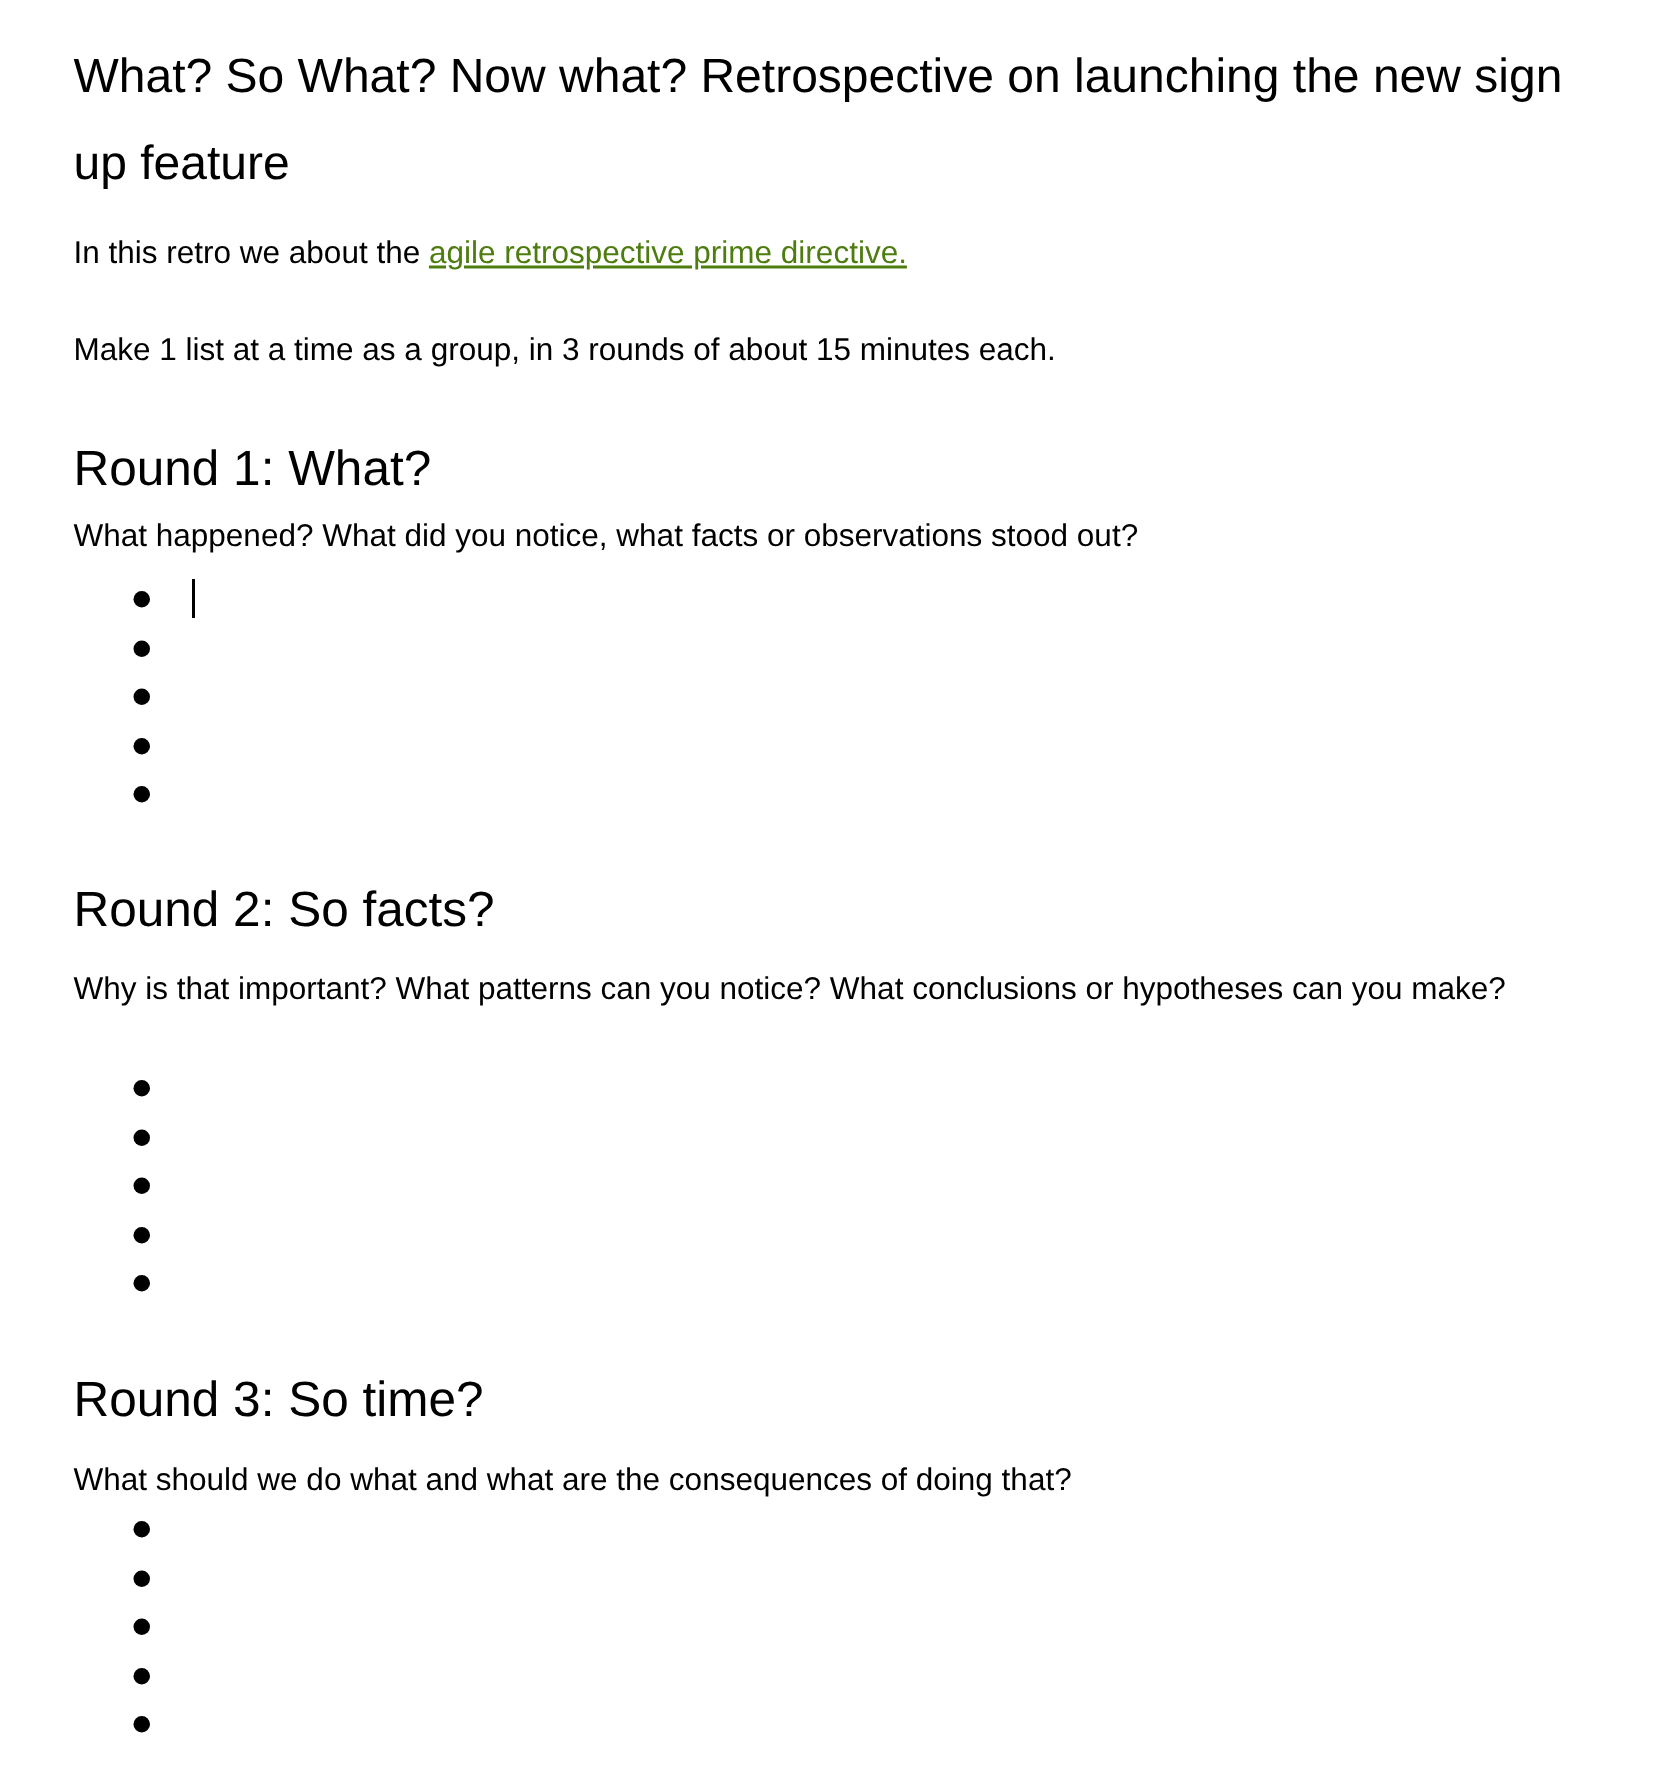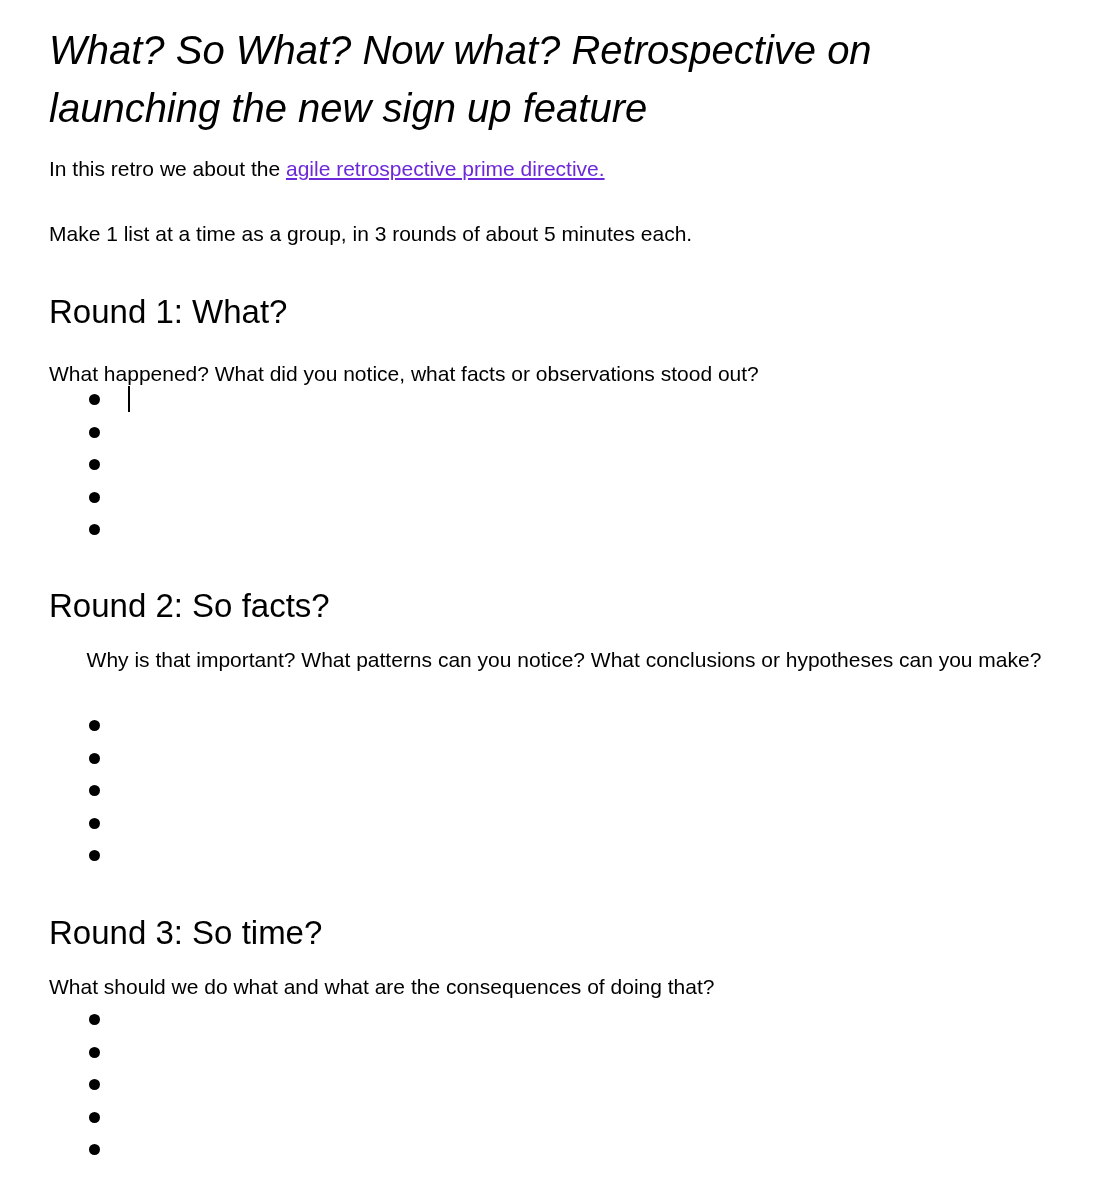--- a/index.html
+++ b/index.html
@@ -1,43 +1,43 @@
 <!DOCTYPE html>
 <html><head>
 <meta charset="utf-8">
 <style>
   html, body { margin: 0; padding: 0; background: #ffffff; }
   body { width: 1111px; height: 1187px; overflow: hidden; position: relative;
          font-family: "Liberation Sans", sans-serif; color: #000000; }
   .page { position: absolute; left: 49px; top: 0; width: 1030px; }
   .title { position: absolute; left: 0; top: 21px; margin: 0; font-weight: normal;
-           font-size: 40px; line-height: 58px; width: 1000px; font-style: italic; }
+           font-size: 32px; line-height: 58px; width: 1000px; }
   .p { position: absolute; left: 0; margin: 0; font-size: 21px; line-height: 32px; white-space: nowrap; }
-  .p.wrap { white-space: normal; width: 1030px; text-align: center; }
-  .link { color: #6d28d9; text-decoration: underline; cursor: pointer; }
+  .p.wrap { white-space: normal; width: 1030px; }
+  .link { color: #4d7c0f; text-decoration: underline; cursor: pointer; }
   .h2 { position: absolute; left: 0; margin: 0; font-weight: normal; font-size: 33px; line-height: 40px; }
   .bullets { position: absolute; left: 0; margin: 0; padding: 0; list-style: none; }
   .bullet { position: relative; height: 32.5px; width: 700px; }
   .dot { position: absolute; left: 40px; top: 11px; width: 11px; height: 11px; border-radius: 50%; background: #000; }
   .caret { position: absolute; left: 79px; top: 3px; width: 2px; height: 26px; background: #000; }
 </style>
 </head>
 <body>
 
 <div class="page">
   <h1 class="title">What? So What? Now what? Retrospective on launching the new sign up feature</h1>
 
   <p class="p" style="top:153px">
     <span>In this retro we about the </span><span class="link">agile retrospective prime directive.</span>
   </p>
 
-  <p class="p" style="top:218px">Make 1 list at a time as a group, in 3 rounds of about 5 minutes each.</p>
+  <p class="p" style="top:218px">Make 1 list at a time as a group, in 3 rounds of about 15 minutes each.</p>
 
   <h2 class="h2" style="top:292px">Round 1: What?</h2>
-  <p class="p" style="top:358px">What happened? What did you notice, what facts or observations stood out?</p>
+  <p class="p" style="top:342px">What happened? What did you notice, what facts or observations stood out?</p>
   <ul class="bullets" style="top:383px">
     <li class="bullet"><span class="dot"></span><span class="caret"></span><span></span></li>
     <li class="bullet"><span class="dot"></span><span></span></li>
     <li class="bullet"><span class="dot"></span><span></span></li>
     <li class="bullet"><span class="dot"></span><span></span></li>
     <li class="bullet"><span class="dot"></span><span></span></li>
   </ul>
 
   <h2 class="h2" style="top:586px">Round 2: So facts?</h2>
   <p class="p wrap" style="top:644px">Why is that important? What patterns can you notice? What conclusions or hypotheses can you make?</p>

